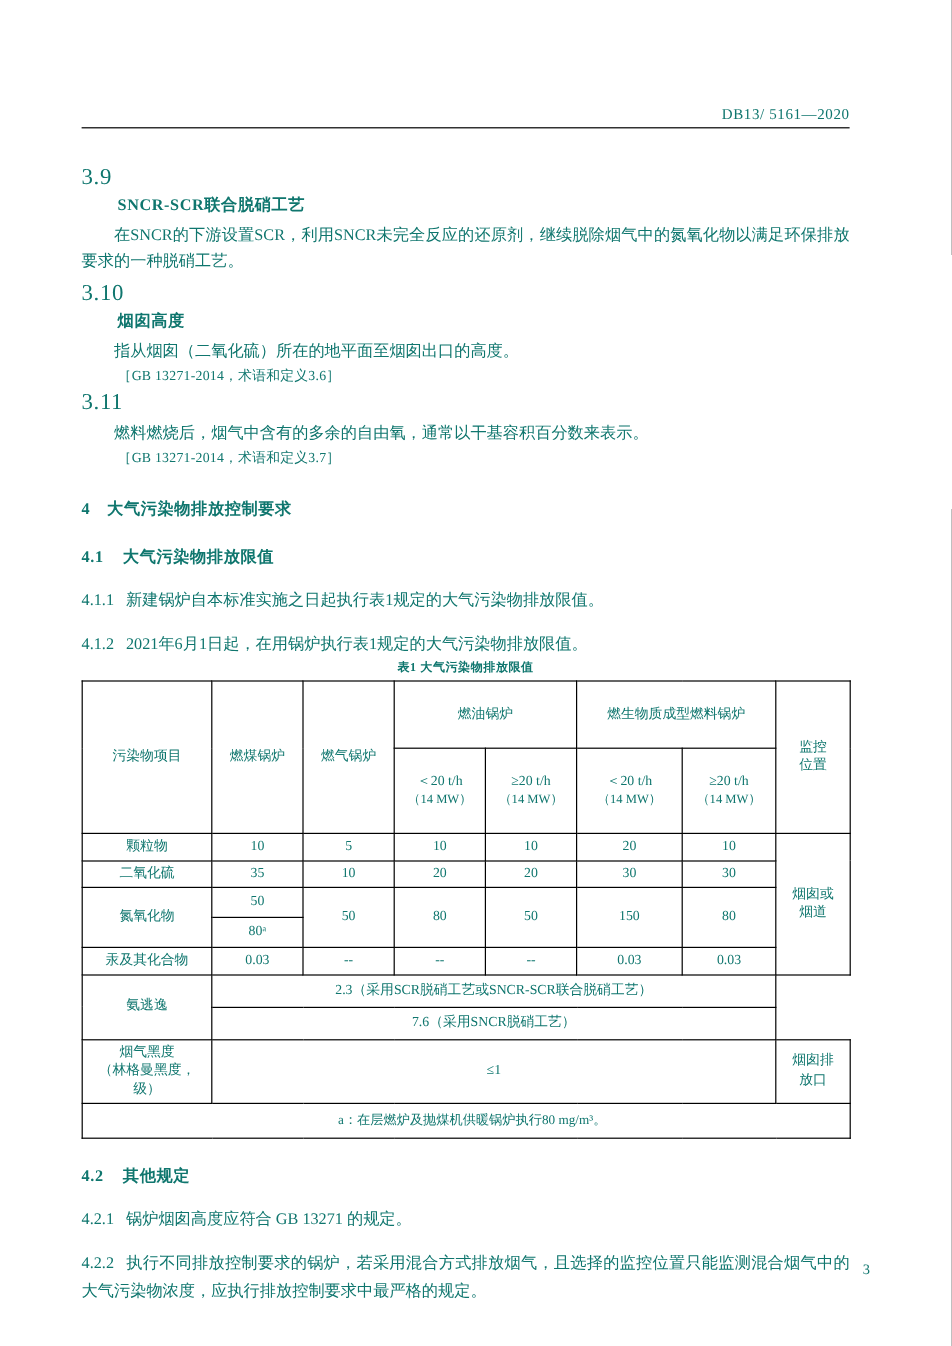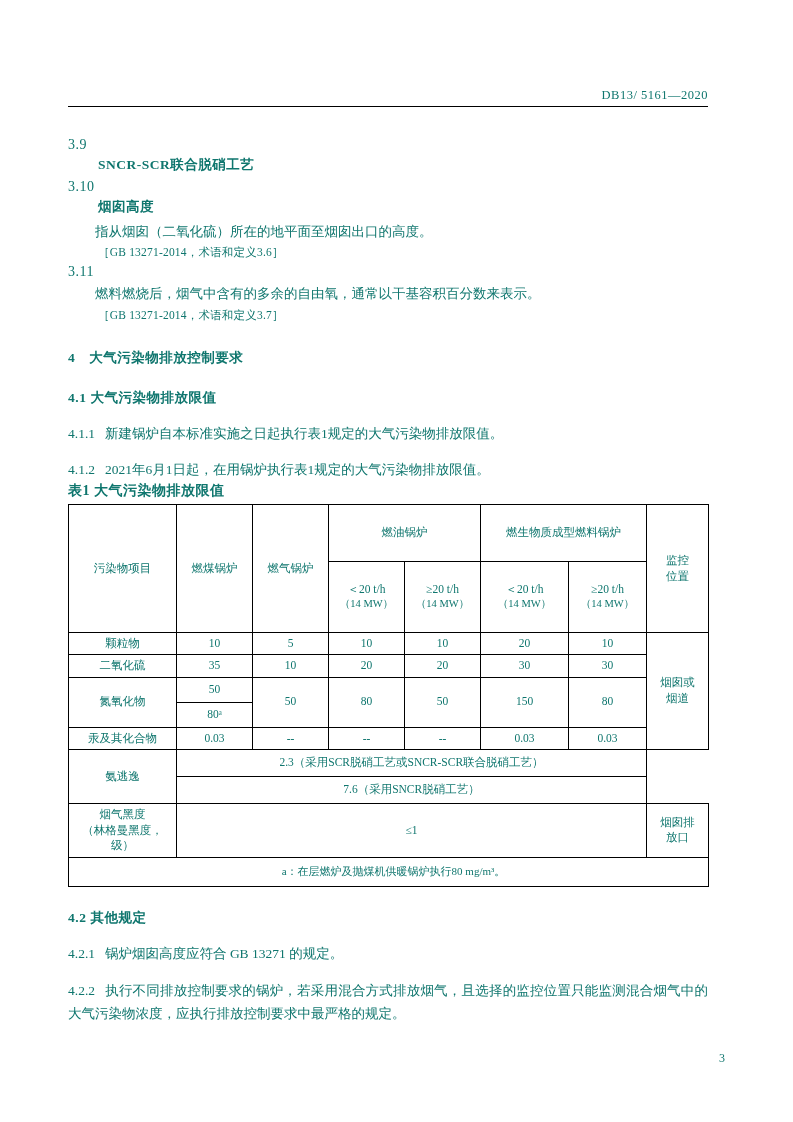--- a/index.html
+++ b/index.html
@@ -27,21 +27,21 @@
   .header-line {
     text-align: right;
     font-family: "Liberation Serif", serif;
     font-size: 12.5px;
     letter-spacing: 0.5px;
     padding-bottom: 3px;
     border-bottom: 1.1px solid #000;
     margin-bottom: 30px;
   }
   .clause-num {
-    font-size: 14px;
+    font-size: 19px;
     margin-top: 4px;
     margin-bottom: 3px;
     letter-spacing: 0.5px;
   }
   .term {
     font-size: 13.5px;
     font-weight: bold;
     margin-left: 30px;
     margin-bottom: 5px;
     letter-spacing: 0.5px;
@@ -67,37 +67,38 @@
     letter-spacing: 0.5px;
   }
   .h1 .numpart { margin-right: 14px; }
   .h2 {
     font-size: 13.5px;
     font-weight: bold;
     margin-top: 22px;
     margin-bottom: 16px;
     letter-spacing: 0.5px;
   }
-  .h2 .numpart { margin-right: 4px; }
+  .h2 .numpart { margin-right: 16px; }
   .item {
     font-size: 13.5px;
     line-height: 1.7;
     margin-top: 14px;
     text-align: justify;
   }
   .item .numpart { margin-right: 10px; }
   .unit-line {
     font-size: 11.5px;
     text-align: right;
     margin-top: 22px;
     margin-bottom: 4px;
     padding-right: 6px;
   }
   .table-title {
-    font-size: 14px;
+    text-align: center;
+    font-size: 10px;
     font-weight: bold;
     margin-bottom: 4px;
     letter-spacing: 0.5px;
   }
   table.emission {
     border-collapse: collapse;
     width: 640px;
     table-layout: fixed;
     font-size: 11.5px;
     font-family: "Liberation Serif", serif;
@@ -130,20 +131,21 @@
 <body>
 
 <div class="page">
 
   <div class="content">
 
     <div class="header-line">DB13/ 5161—2020</div>
 
     <div class="clause-num">3.9</div>
     <div class="term">SNCR-SCR联合脱硝工艺</div>
+    <div class="para">在SNCR的下游设置SCR，利用SNCR未完全反应的还原剂，继续脱除烟气中的氮氧化物以满足环保排放要求的一种脱硝工艺。</div>
 
     <div class="clause-num">3.10</div>
     <div class="term">烟囱高度</div>
     <div class="para">指从烟囱（二氧化硫）所在的地平面至烟囱出口的高度。</div>
     <div class="source">［GB 13271-2014，术语和定义3.6］</div>
 
     <div class="clause-num">3.11</div>
     <div class="para">燃料燃烧后，烟气中含有的多余的自由氧，通常以干基容积百分数来表示。</div>
     <div class="source">［GB 13271-2014，术语和定义3.7］</div>
 

